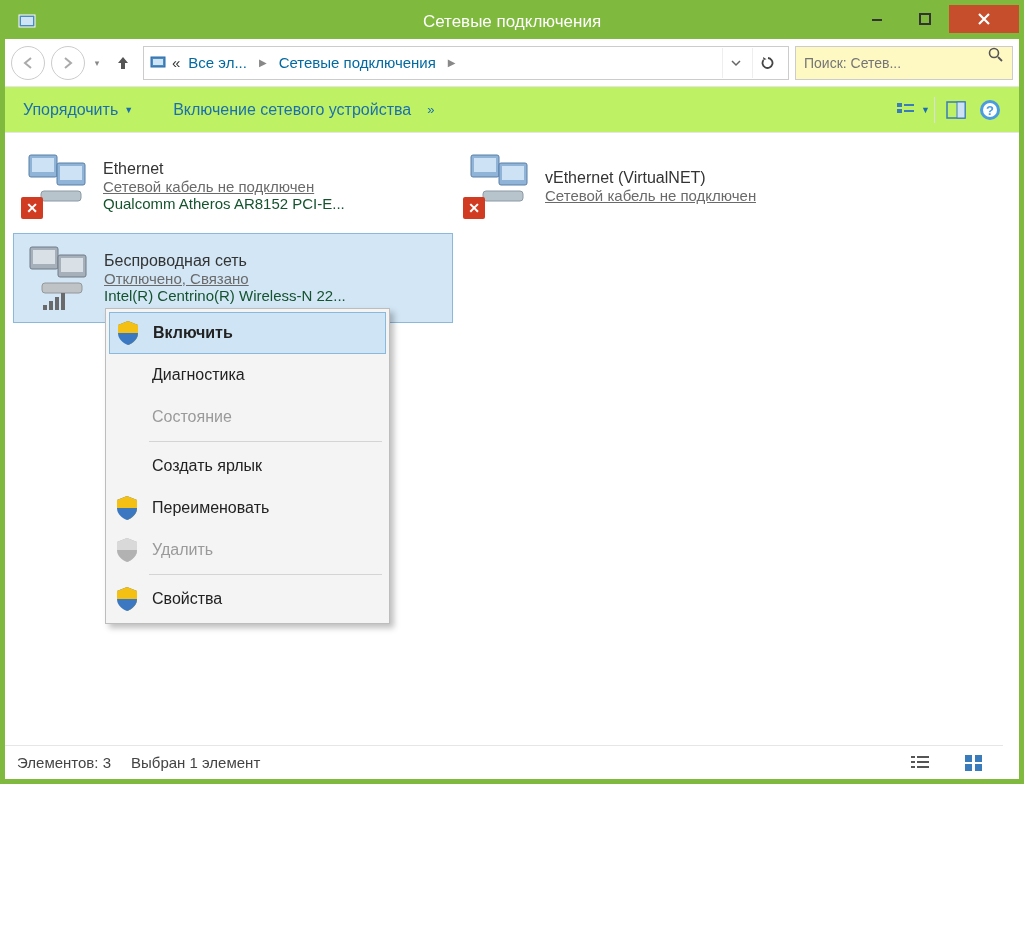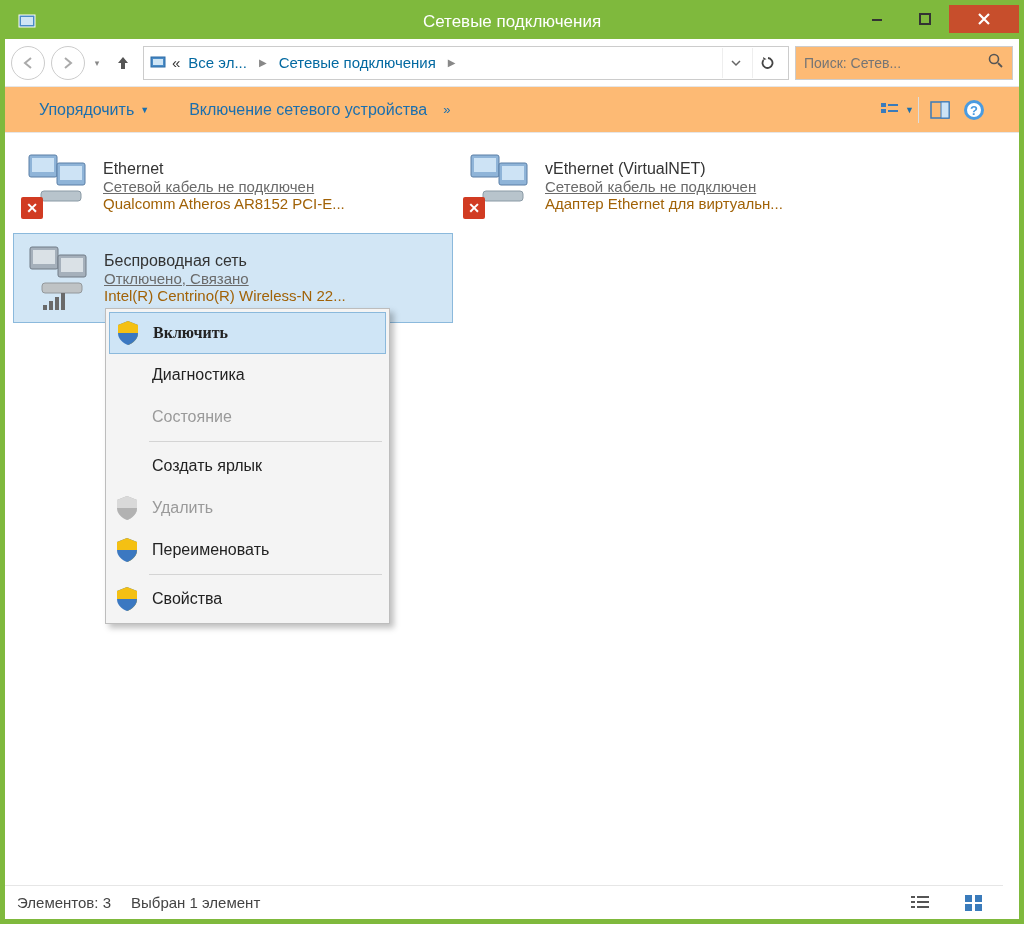--- a/index.html
+++ b/index.html
@@ -1,64 +1,64 @@
 <!DOCTYPE html>
 <html><head>
 <meta charset="utf-8">
 <style>
   * { box-sizing: border-box; margin: 0; padding: 0; }
   body { font-family: "Segoe UI", Tahoma, sans-serif; font-size: 14px; background: #fff; }
-  .window { width: 1024px; height: 924px; border: 5px solid #7fb93d; background: #fff; position: relative; }
+  .window { width: 1024px; height: 784px; border: 5px solid #7fb93d; background: #fff; position: relative; }
   .titlebar { height: 34px; background: #7fb93d; display: flex; align-items: center; position: relative; }
   .titlebar-icon { width: 20px; height: 20px; margin-left: 12px; display: inline-block; }
   .titlebar-title { position: absolute; left: 50%; transform: translateX(-50%); color: #fff; font-size: 17px; }
   .window-controls { position: absolute; right: 0; top: 0; display: flex; }
   .win-btn { width: 48px; height: 28px; display: flex; align-items: center; justify-content: center; cursor: pointer; }
   .win-btn.close { background: #c74e2c; width: 70px; height: 28px; }
   .win-btn svg { display: block; }
 
   .navbar { height: 48px; display: flex; align-items: center; padding: 0 6px; gap: 6px; background: #fff; border-bottom: 1px solid #e6e6e6; }
   .nav-btn { width: 34px; height: 34px; border: 1px solid #ccc; border-radius: 50%; display: flex; align-items: center; justify-content: center; color: #999; cursor: default; background: #fff; }
   .nav-chevron { width: 12px; height: 34px; display:flex; align-items:center; justify-content:center; color:#888; font-size:9px; }
   .nav-up { width: 28px; height: 28px; display: flex; align-items: center; justify-content: center; cursor: pointer; font-size: 18px; color:#555; }
   .address-bar { flex: 1; height: 34px; border: 1px solid #ccc; display: flex; align-items: center; padding: 0 6px; gap: 4px; background: #fff; }
   .address-icon { width: 18px; height: 18px; display:inline-block; }
   .address-text { color: #333; font-size: 15px; white-space: nowrap; }
   .bc-arrow { color: #888; padding: 0 4px; font-size: 10px; }
   .bc-item { color: #0369a1; font-size: 15px; padding: 2px 4px; cursor: pointer; }
   .address-dropdown { margin-left: auto; width: 26px; height: 30px; display:flex; align-items:center; justify-content:center; border-left:1px solid #eee; color:#888; cursor:pointer; }
   .address-refresh { width: 30px; height: 30px; display:flex; align-items:center; justify-content:center; border-left:1px solid #eee; color:#555; cursor:pointer; }
-  .search-bar { width: 218px; height: 34px; border: 1px solid #ccc; display: flex; align-items: center; padding: 0 8px; background: #fdba74; }
+  .search-bar { width: 218px; height: 34px; border: 1px solid #ccc; display: flex; padding: 0 8px; background: #fef9c3; }
   .search-input { flex:1; border: none; outline: none; font-size: 14px; color: #666; background: transparent; }
   .search-icon { color:#555; font-size: 15px; }
 
-  .command-bar { height: 46px; display: flex; align-items: center; padding: 0 28px; background: #fdba74; border-bottom: 1px solid #e6e6e6; }
+  .command-bar { height: 46px; display: flex; align-items: center; padding: 0 12px; background: #bef264; border-bottom: 1px solid #e6e6e6; }
   .cmd-item { color: #1b6fae; font-size: 16px; cursor: pointer; padding: 4px 6px; display:flex; align-items:center; gap:6px; }
   .cmd-dropdown-arrow { font-size: 9px; color: #1b6fae; }
   .cmd-chevron { color:#1b6fae; font-size:13px; padding:0 10px; }
   .cmd-spacer { flex: 1; }
   .cmd-icon { width: 26px; height: 26px; display:flex; align-items:center; justify-content:center; cursor:pointer; margin:0 4px; }
   .cmd-sep { width:1px; height: 26px; background:#ddd; margin:0 4px; }
   .layout-dropdown { display:flex; align-items:center; }
 
   .content { position: relative; padding: 8px; height: calc(100% - 34px - 48px - 46px - 34px); }
   .items-grid { display: flex; flex-wrap: wrap; gap: 2px; }
   .conn-item { width: 440px; height: 90px; display: flex; align-items: center; padding: 6px 10px; gap: 10px; cursor: pointer; }
   .conn-item.selected { background: #d2e6f5; border: 1px solid #8bb9dc; }
   .conn-icon { width: 70px; height: 66px; position:relative; flex-shrink:0; }
   .conn-icon svg { display:block; }
   .conn-info { display: flex; flex-direction: column; overflow: hidden; }
   .conn-name { font-size: 16px; color: #333; }
   .conn-status { font-size: 15px; color: #6a6a6a; white-space: nowrap; overflow: hidden; text-overflow: ellipsis; text-decoration: underline; }
-  .conn-device { font-size: 15px; color: #a16207; white-space: nowrap; overflow: hidden; text-overflow: ellipsis; }
+  .conn-device { font-size: 15px; color: #14532d; white-space: nowrap; overflow: hidden; text-overflow: ellipsis; }
 
   .context-menu { position: absolute; left: 100px; top: 175px; width: 285px; background: #f4f4f4; border: 1px solid #bdbdbd; box-shadow: 4px 4px 6px rgba(0,0,0,0.25); padding: 3px; }
   .ctx-item { height: 42px; display: flex; align-items: center; padding: 0 10px 0 5px; gap: 12px; color: #222; font-size: 16px; cursor: pointer; }
   .ctx-item.disabled { color: #9a9a9a; cursor: default; }
-  .ctx-item.default { font-weight: 600; font-family: Liberation Serif, serif; }
+  .ctx-item.default { font-weight: 600; }
   .ctx-item.highlighted { background: #cfe5f6; border:1px solid #8bb9dc; }
   .ctx-icon { width: 26px; height: 26px; display:flex; align-items:center; justify-content:center; flex-shrink:0; }
   .ctx-sep { height: 1px; background: #d4d4d4; margin: 3px 4px 3px 40px; }
 
   .status-bar { position: absolute; bottom: 0; left: 0; right: 16px; height: 34px; border-top: 1px solid #e6e6e6; display: flex; align-items: center; padding: 0 12px; gap: 20px; background: #fff; font-size: 15px; color: #444; }
   .status-spacer { flex: 1; }
 
   .x-badge { position:absolute; left:-2px; bottom:0; width:22px; height:22px; background:#d13b22; display:flex; align-items:center; justify-content:center; color:#fff; font-weight:bold; font-size:14px; border-radius:2px; }
   .wifi-bars { position:absolute; left:18px; bottom:0; }
 </style>
@@ -223,21 +223,20 @@
       <div class="conn-item">
         <div class="conn-icon">
           <svg width="70" height="56">
               <use href="#network-pc"></use>
             </svg>
           <div class="x-badge">✕</div>
         </div>
         <div class="conn-info">
           <span class="conn-name">vEthernet (VirtualNET)</span>
           <span class="conn-status">Сетевой кабель не подключен</span>
-          <span class="conn-device">Адаптер Ethernet для виртуальн...</span>
         </div>
       </div>
 
       <div class="conn-item selected">
         <div class="conn-icon">
           <svg width="70" height="56" style="filter:grayscale(70%)">
               <use href="#network-pc"></use>
             </svg>
           <svg class="wifi-bars" width="30" height="22">
             <rect x="1" y="16" width="4" height="5" fill="#6a6a6a"></rect>
@@ -270,35 +269,35 @@
       </div>
       <div class="ctx-item disabled">
         <span class="ctx-icon"></span>
         <span>Состояние</span>
       </div>
       <div class="ctx-sep"></div>
       <div class="ctx-item">
         <span class="ctx-icon"></span>
         <span>Создать ярлык</span>
       </div>
+      <div class="ctx-item">
+        <span class="ctx-icon">
+            <svg width="24" height="26">
+              <use href="#shield-icon-g"></use>
+            </svg>
+          </span>
+        <span>Переименовать</span>
+      </div>
       <div class="ctx-item disabled">
         <span class="ctx-icon">
             <svg width="24" height="26" style="filter:grayscale(100%) opacity(0.5)">
               <use href="#shield-icon-g"></use>
             </svg>
           </span>
         <span>Удалить</span>
-      </div>
-      <div class="ctx-item">
-        <span class="ctx-icon">
-            <svg width="24" height="26">
-              <use href="#shield-icon-g"></use>
-            </svg>
-          </span>
-        <span>Переименовать</span>
       </div>
       <div class="ctx-sep"></div>
       <div class="ctx-item">
         <span class="ctx-icon">
             <svg width="24" height="26">
               <use href="#shield-icon-g"></use>
             </svg>
           </span>
         <span>Свойства</span>
       </div>

